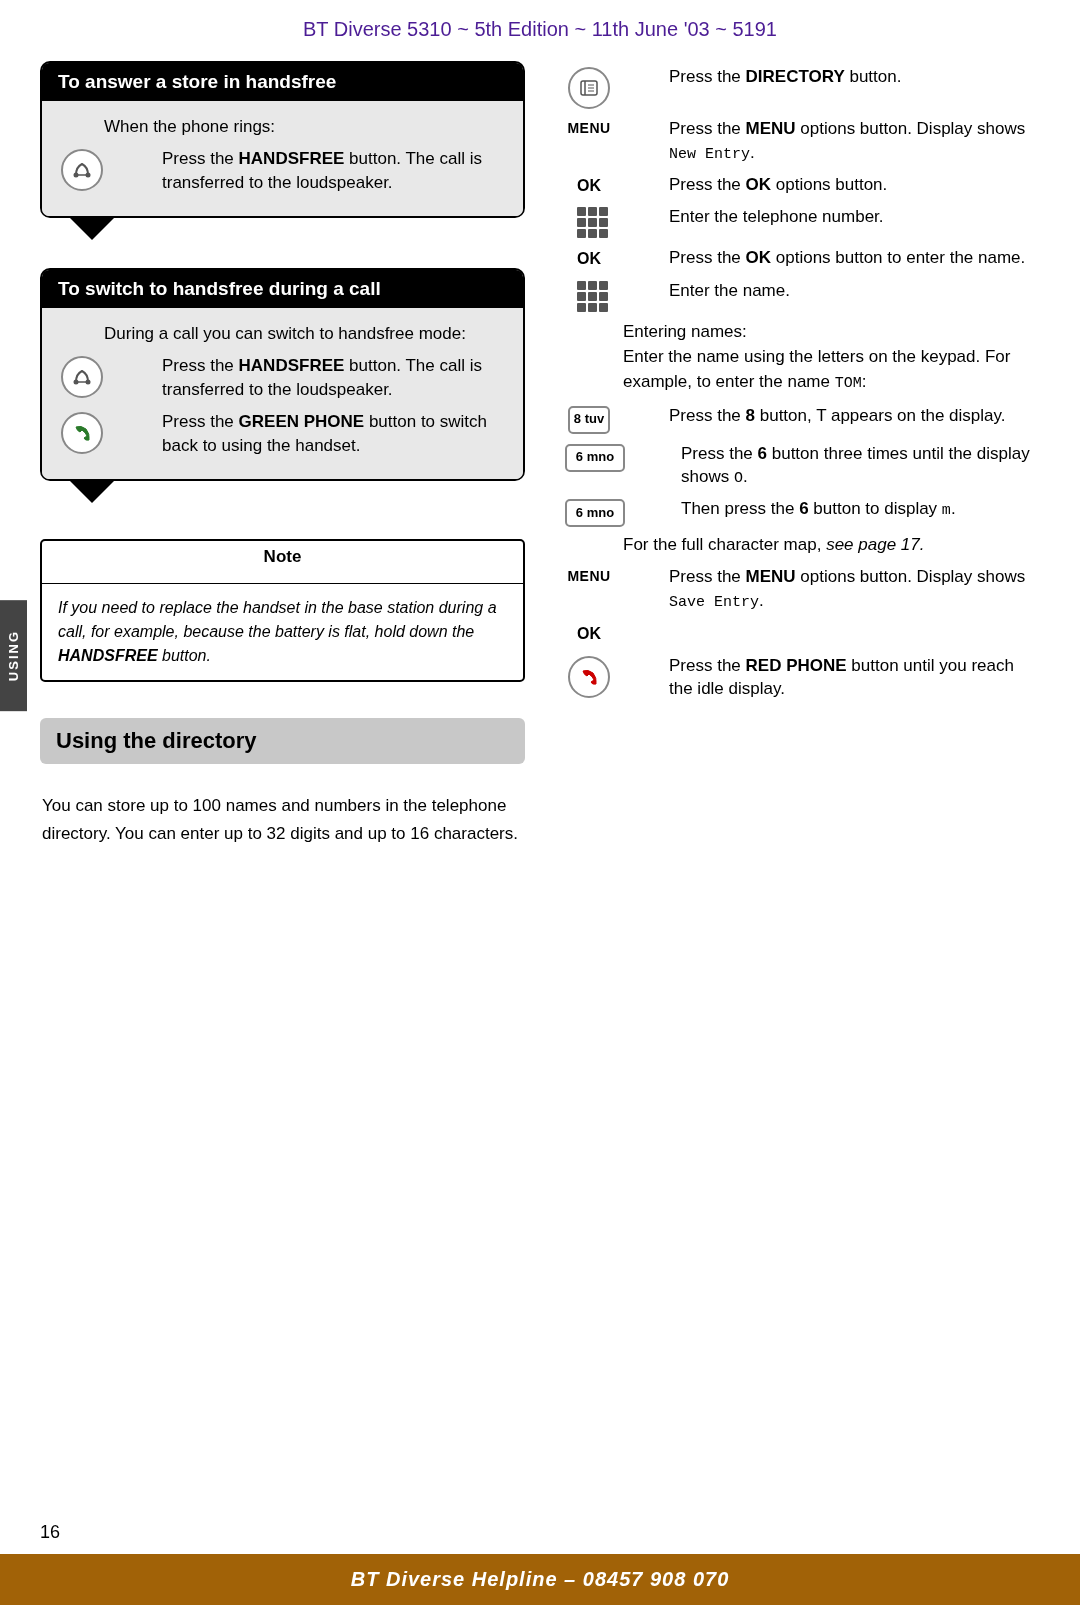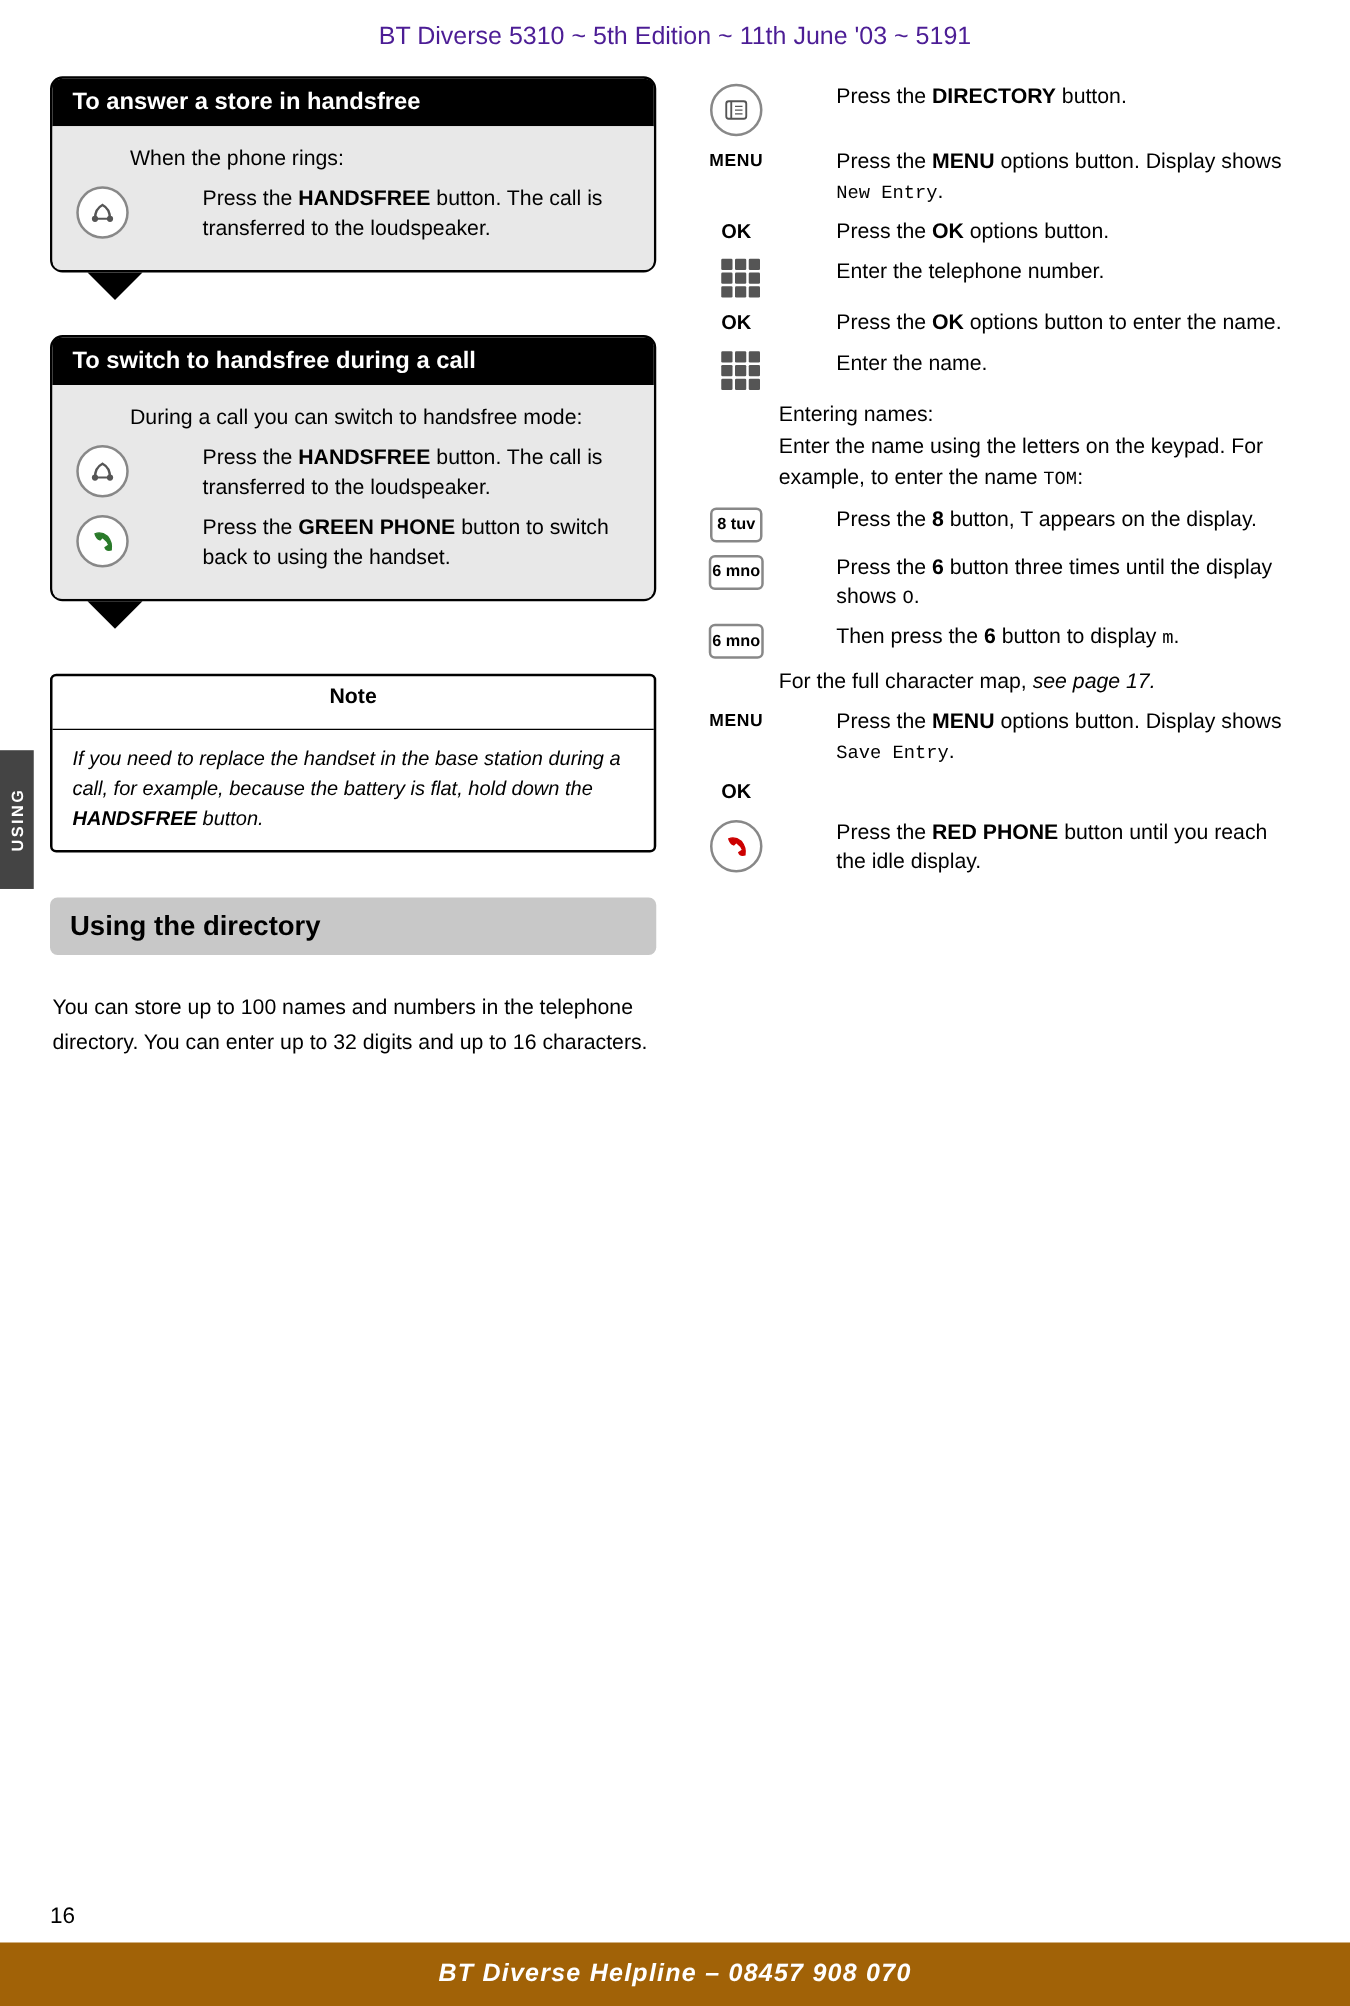--- a/index.html
+++ b/index.html
@@ -163,21 +163,21 @@
       border: 2px solid #888;
       border-radius: 5px;
       display: flex;
       align-items: center;
       justify-content: center;
       font-size: 13px;
       font-weight: bold;
       background: #fff;
     }
     .icon-6mno {
-      width: 44px;
+      width: 60px;
       height: 28px;
       border: 2px solid #888;
       border-radius: 5px;
       display: flex;
       align-items: center;
       justify-content: center;
       font-size: 13px;
       font-weight: bold;
       background: #fff;
     }

